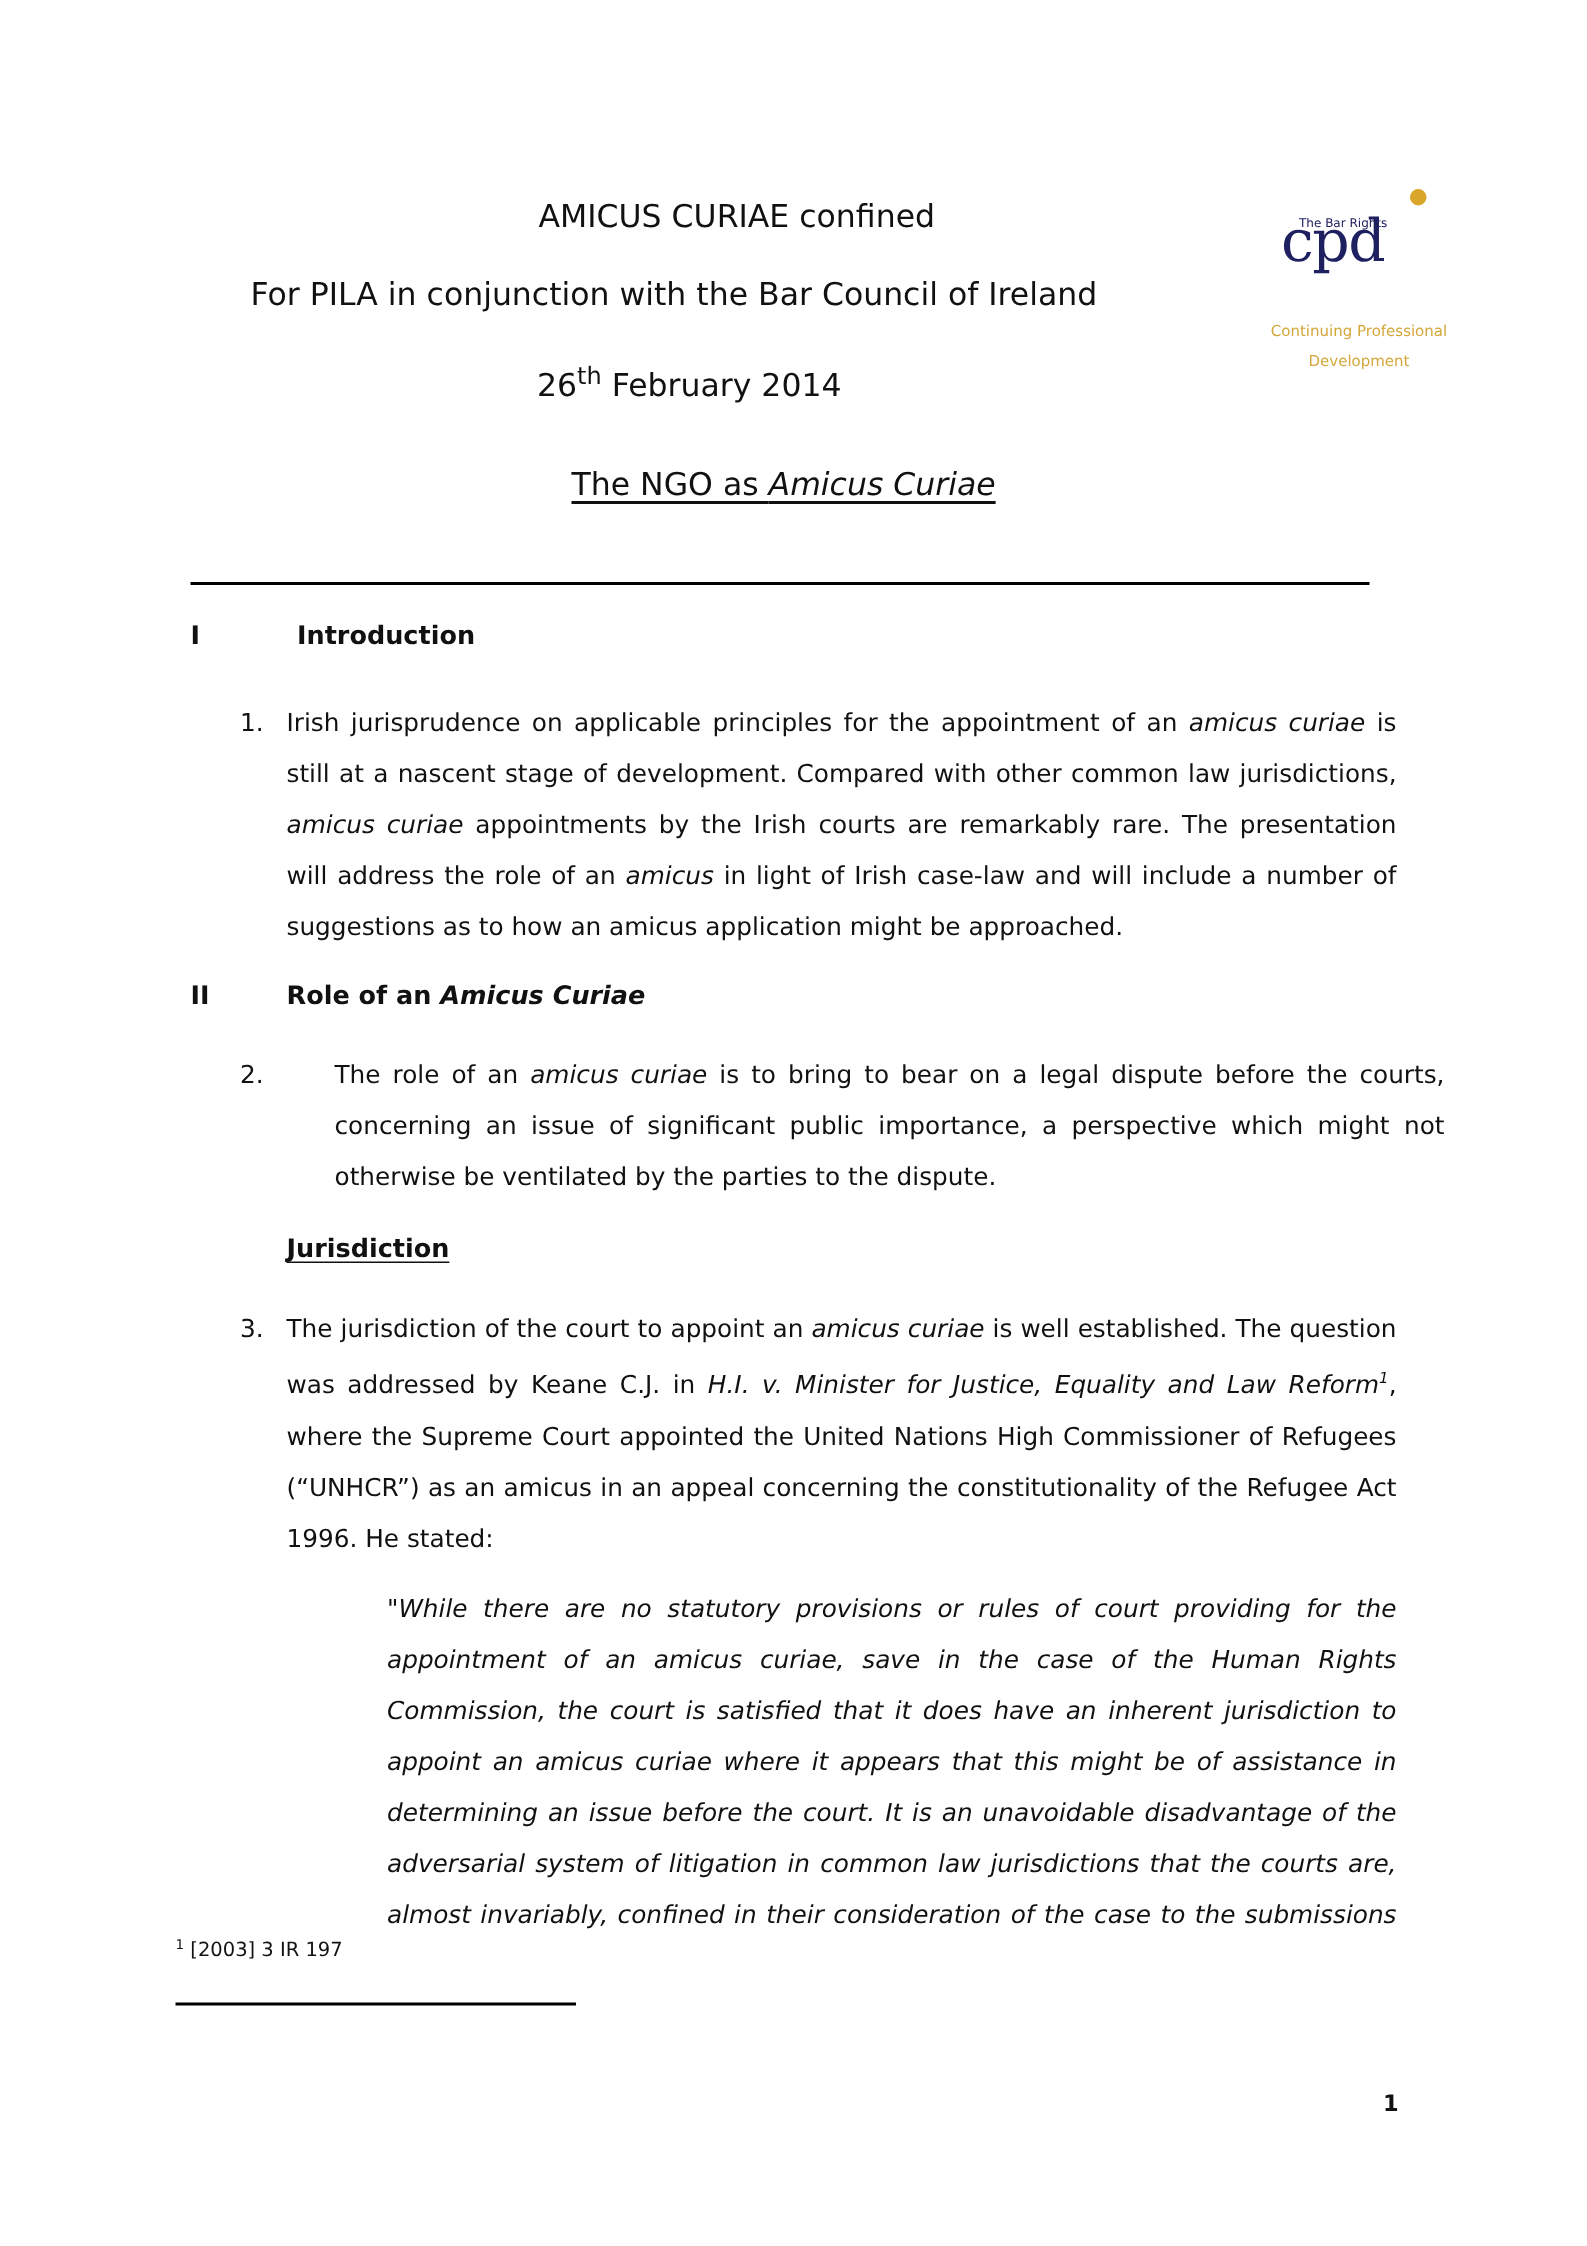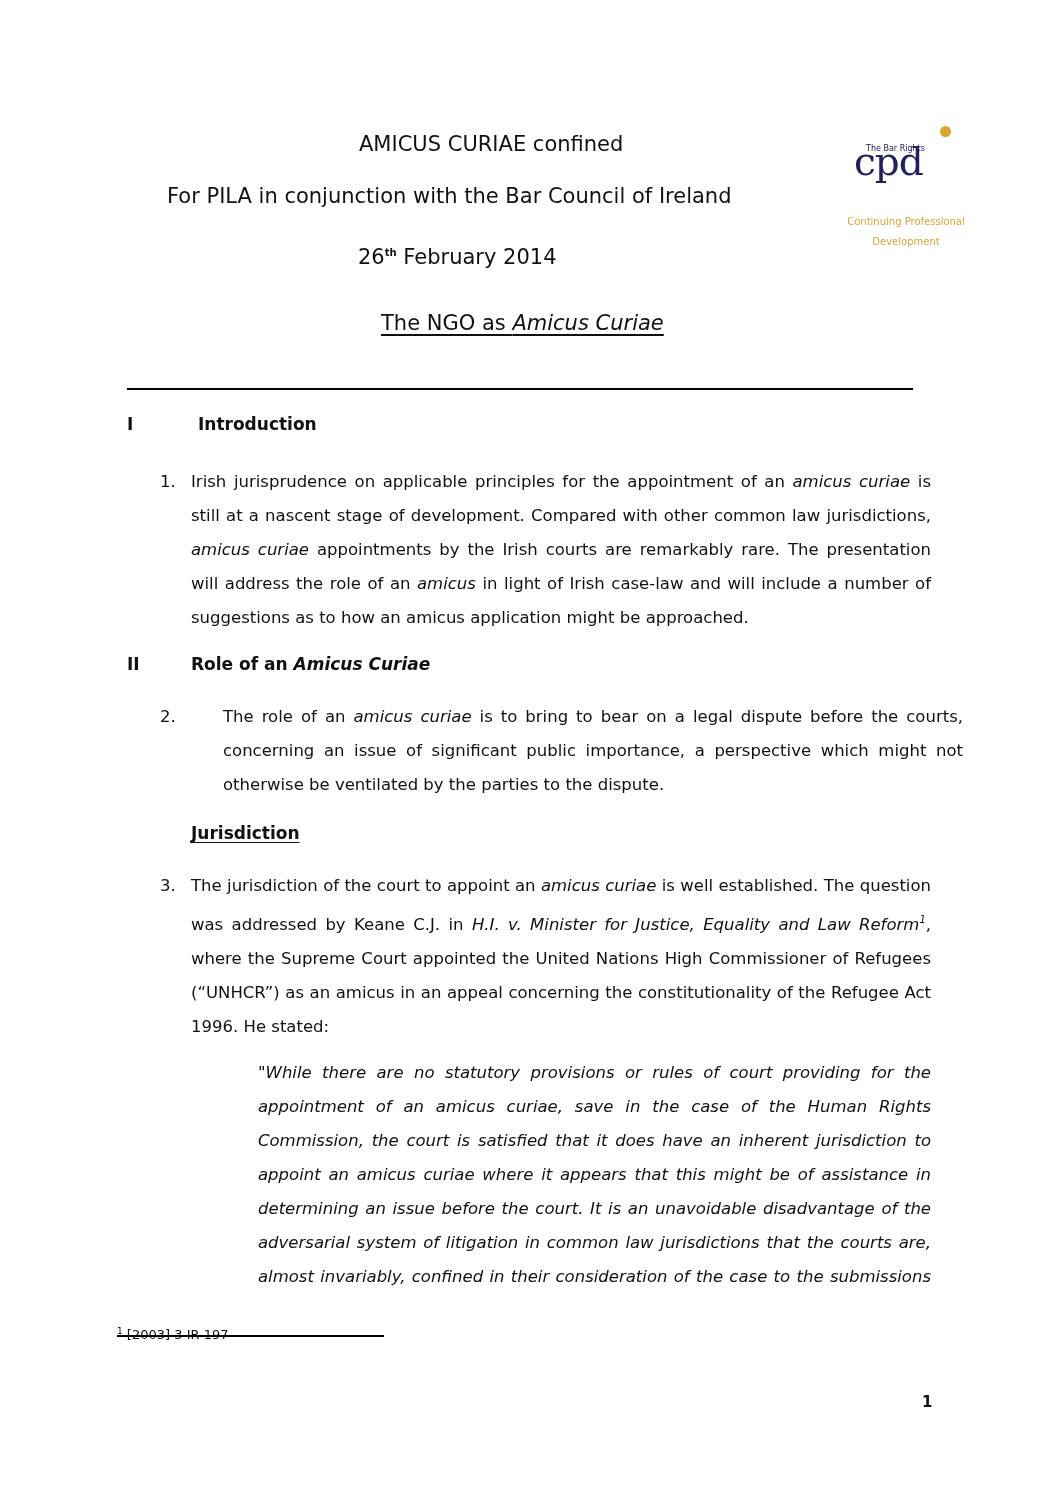--- a/index.html
+++ b/index.html
@@ -1,20 +1,20 @@
 <!DOCTYPE html>
 <html><head>
 <meta charset="utf-8">
 <style>
   html, body { margin: 0; padding: 0; background: #ffffff; }
   body { width: 1058px; height: 1497px; position: relative; overflow: hidden;
          font-family: "DejaVu Sans", sans-serif; color: #111; }
   .abs { position: absolute; }
   .title { font-size: 21px; color: #111; white-space: nowrap; }
-  .title sup { font-size: 10px; vertical-align: super; line-height: 0; font-weight: bold; }
+  .title sup { font-size: 16px; vertical-align: super; line-height: 0; }
   .underline { text-decoration: underline; text-underline-offset: 4px; }
   .rule { position: absolute; background: #000; }
   .heading { font-size: 17px; font-weight: bold; }
   .para { font-size: 16.5px; line-height: 34px; text-align: justify; text-align-last: left; }
   .para em { font-style: italic; }
   .quote { font-size: 16.5px; line-height: 34px; font-style: italic; text-align: justify; text-align-last: justify; }
   .num { position: absolute; font-size: 16.5px; }
   .logo-small { font-size: 8px; color: #1f2060; white-space: nowrap; }
   .logo-cpd { font-family: "DejaVu Serif", serif; font-size: 39px; color: #1f2060; letter-spacing: -1px; line-height: 1; }
   .logo-gold { color: #d4a73a; font-size: 10px; white-space: nowrap; text-align: center; line-height: 20px; }
@@ -54,15 +54,15 @@
 <div class="abs para" style="left:191px; top:700px; width:740px;margin-left:32px;"><span>The role of an </span><em>amicus curiae</em><span> is to bring to bear on a legal dispute before the courts, concerning an issue of significant public importance, a perspective which might not otherwise be ventilated by the parties to the dispute.</span></div>
 
 <div class="abs heading" style="left:191px; top:823px; text-decoration:underline; text-underline-offset:3px;text-align:center;">Jurisdiction</div>
 
 <div class="num" style="left:160px; top:869px; line-height:34px;">3.</div>
 <div class="abs para" style="left:191px; top:869px; width:740px;"><span>The jurisdiction of the court to appoint an </span><em>amicus curiae</em><span> is well established.  The question was addressed by Keane C.J. in </span><em>H.I. v. Minister for Justice, Equality and Law Reform</em><sup style="font-size:10px;font-style:italic;">1</sup><span>, where the Supreme Court appointed the United Nations High Commissioner of Refugees (“UNHCR”) as an amicus in an appeal concerning the constitutionality of the Refugee Act 1996.  He stated:</span></div>
 
 <div class="abs quote" style="left:258px; top:1056px; width:673px;">"While there are no statutory provisions or rules of court providing for the appointment of an amicus curiae, save in the case of the Human Rights Commission, the court is satisfied that it does have an inherent jurisdiction to appoint an amicus curiae where it appears that this might be of assistance in determining an issue before the court. It is an unavoidable disadvantage of the adversarial system of litigation in common law jurisdictions that the courts are, almost invariably, confined in their consideration of the case to the submissions</div>
 
 <div class="rule" style="left:117px; top:1335px; width:267px; height:2px;"></div>
-<div class="abs footnote" style="left:117px; top:1326px;"><sup>1</sup><span> [2003] 3 IR 197</span></div>
+<div class="abs footnote" style="left:117px; top:1292px;"><sup>1</sup><span> [2003] 3 IR 197</span></div>
 
 <div class="abs pagenum" style="left:922px; top:1393px;">1</div>
 
 </body></html>

